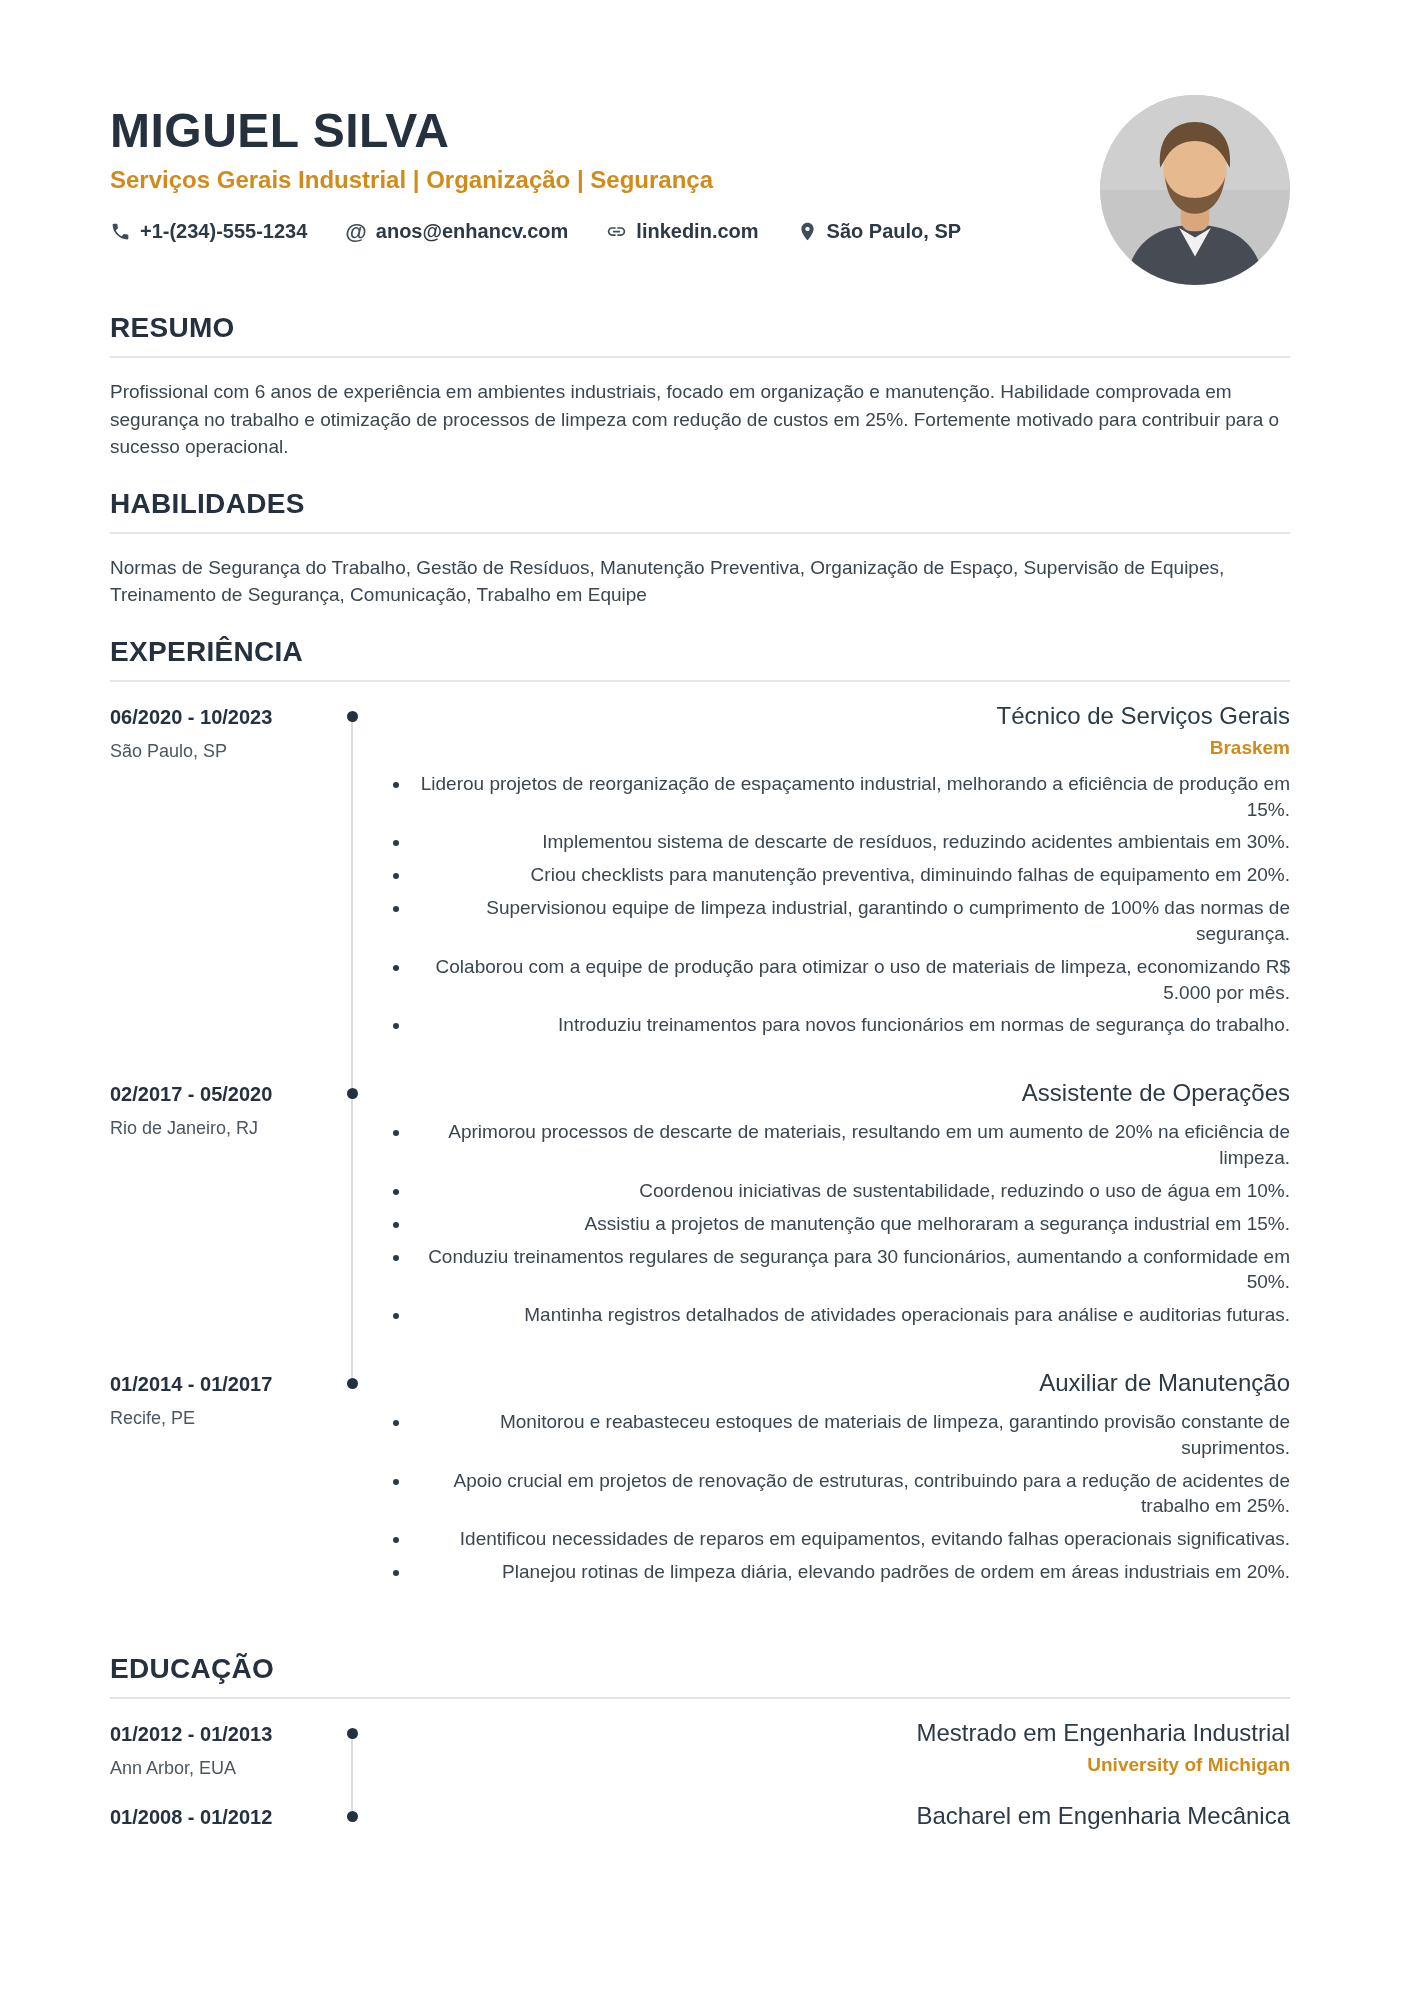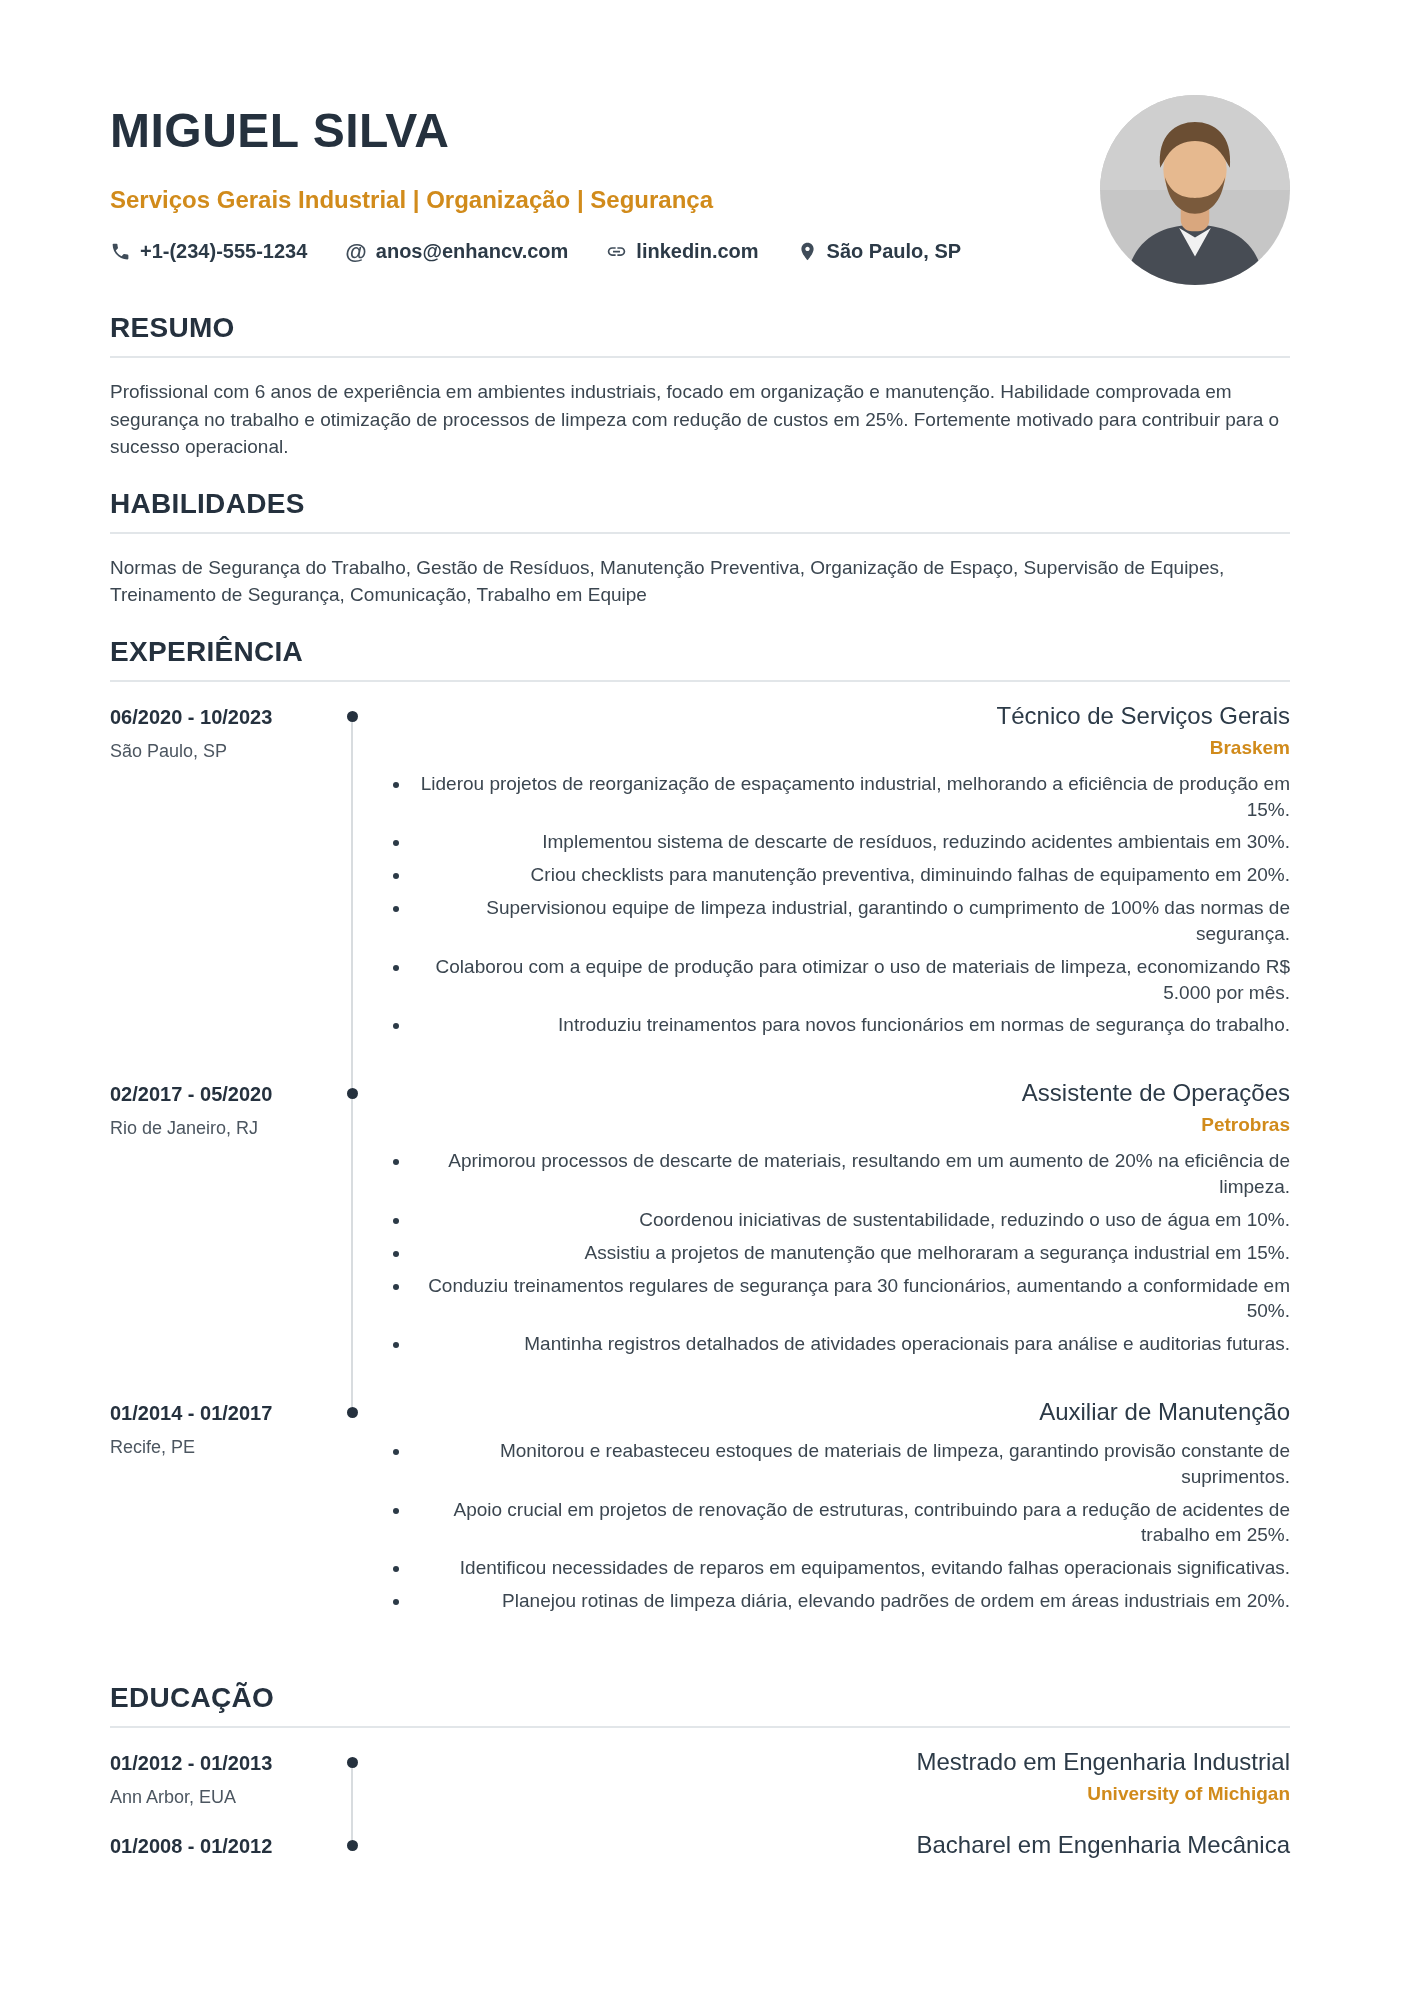--- a/index.html
+++ b/index.html
@@ -20,21 +20,21 @@
   .header { display: flex; justify-content: space-between; align-items: flex-start; }
   .header-left { padding-top: 8px; }
   h1.name {
     margin: 0;
     font-size: 48px;
     font-weight: 800;
     letter-spacing: 0.5px;
     color: #25313e;
   }
   .subtitle {
-    margin-top: 28px;
+    margin-top: 8px;
     font-size: 24px;
     font-weight: 700;
     color: #d18b1b;
   }
   .contacts {
     margin-top: 26px;
     display: flex;
     align-items: center;
     gap: 38px;
     font-size: 20px;
@@ -181,21 +181,20 @@
         <div class="t-meta">
           <div class="t-dates">02/2017 - 05/2020</div>
           <div class="t-loc">Rio de Janeiro, RJ</div>
         </div>
         <div class="t-gutter">
           <span class="t-dot"></span>
           <span class="t-line"></span>
         </div>
         <div class="t-body">
           <div class="t-title">Assistente de Operações</div>
-          <div class="t-company">Petrobras</div>
           <ul class="bullets">
               <li>Aprimorou processos de descarte de materiais, resultando em um aumento de 20% na eficiência de limpeza.</li>
               <li>Coordenou iniciativas de sustentabilidade, reduzindo o uso de água em 10%.</li>
               <li>Assistiu a projetos de manutenção que melhoraram a segurança industrial em 15%.</li>
               <li>Conduziu treinamentos regulares de segurança para 30 funcionários, aumentando a conformidade em 50%.</li>
               <li>Mantinha registros detalhados de atividades operacionais para análise e auditorias futuras.</li>
             </ul>
         </div>
       </div>
 

